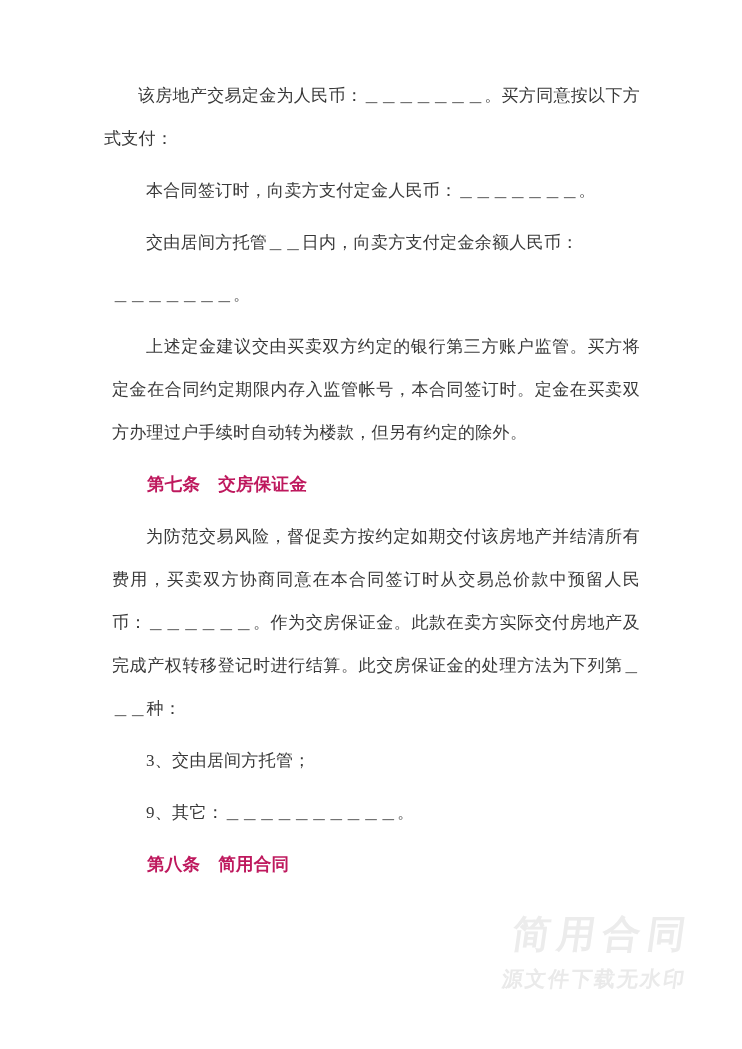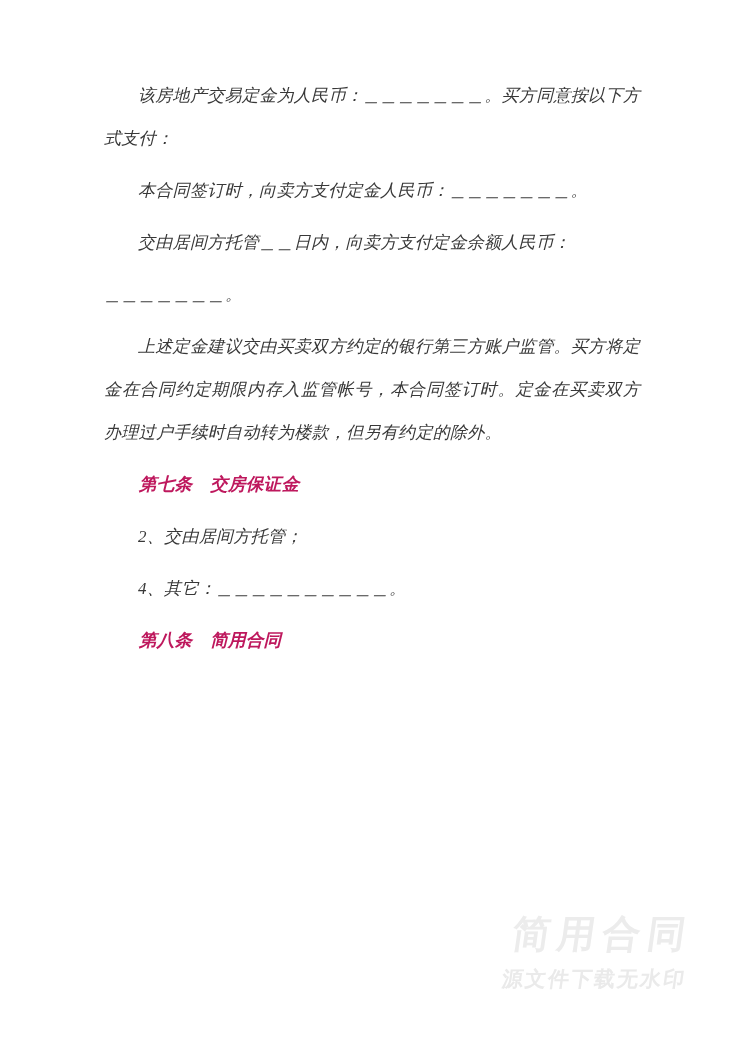--- a/index.html
+++ b/index.html
@@ -24,23 +24,22 @@
     padding: 74px 102px 0 104px;
   }
   .para {
     margin: 0;
     font-size: 17px;
     line-height: 43px;
     letter-spacing: 0.3px;
     color: #383838;
     text-align: justify;
     word-break: break-all;
-    font-style: italic;
   }
-  .para + .para { margin-top: 9px; }
+  .para + .para { margin-top: 9px; margin-left: 8px; }
   .indent { text-indent: 2em; }
   .noindent { text-indent: 0; }
   .heading {
     font-weight: bold;
     color: #be185d;
     font-size: 17.5px;
     text-indent: 2em;
   }
   .watermark {
     position: absolute;
@@ -72,21 +71,22 @@
 </head>
 <body>
 
 <div class="page">
   <p class="para indent">该房地产交易定金为人民币：＿＿＿＿＿＿＿。买方同意按以下方式支付：</p>
   <p class="para indent">本合同签订时，向卖方支付定金人民币：＿＿＿＿＿＿＿。</p>
   <p class="para indent">交由居间方托管＿＿日内，向卖方支付定金余额人民币：</p>
   <p class="para noindent">＿＿＿＿＿＿＿。</p>
   <p class="para indent">上述定金建议交由买卖双方约定的银行第三方账户监管。买方将定金在合同约定期限内存入监管帐号，本合同签订时。定金在买卖双方办理过户手续时自动转为楼款，但另有约定的除外。</p>
   <p class="para heading">第七条　交房保证金</p>
-  <p class="para indent">2、交由居间方托管；</p>
-  <p class="para indent">4、其它：＿＿＿＿＿＿＿＿＿＿。</p>
+  <p class="para indent">为防范交易风险，督促卖方按约定如期交付该房地产并结清所有费用，买卖双方协商同意在本合同签订时从交易总价款中预留人民币：＿＿＿＿＿＿。作为交房保证金。此款在卖方实际交付房地产及完成产权转移登记时进行结算。此交房保证金的处理方法为下列第＿＿＿种：</p>
+  <p class="para indent">3、交由居间方托管；</p>
+  <p class="para indent">9、其它：＿＿＿＿＿＿＿＿＿＿。</p>
   <p class="para heading">第八条　简用合同</p>
 </div>
 
 <div class="watermark">
   <div class="wm-title">简用合同</div>
   <div class="wm-subtitle">源文件下载无水印</div>
 </div>
 
 </body></html>

